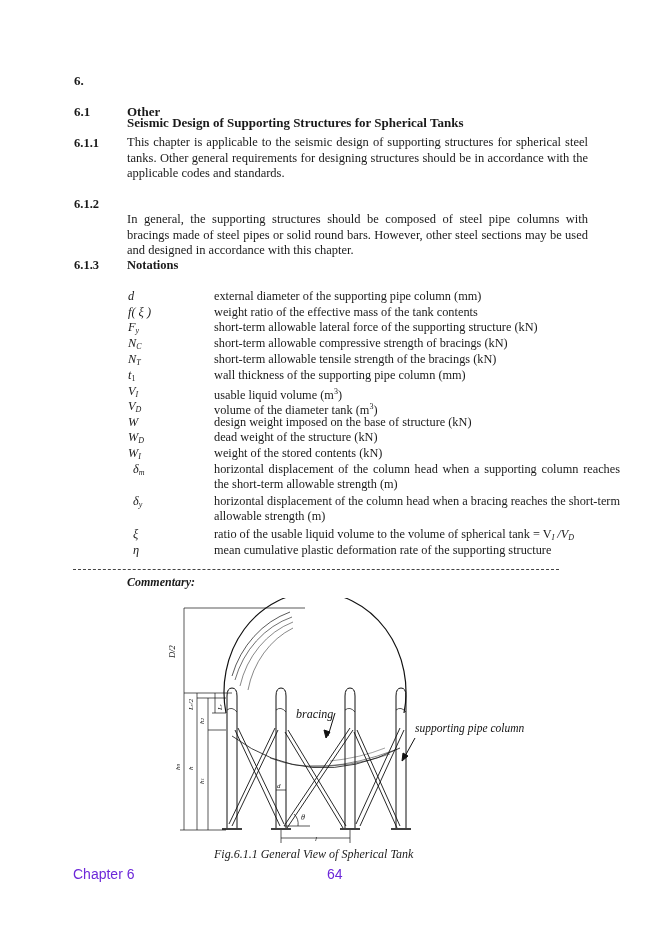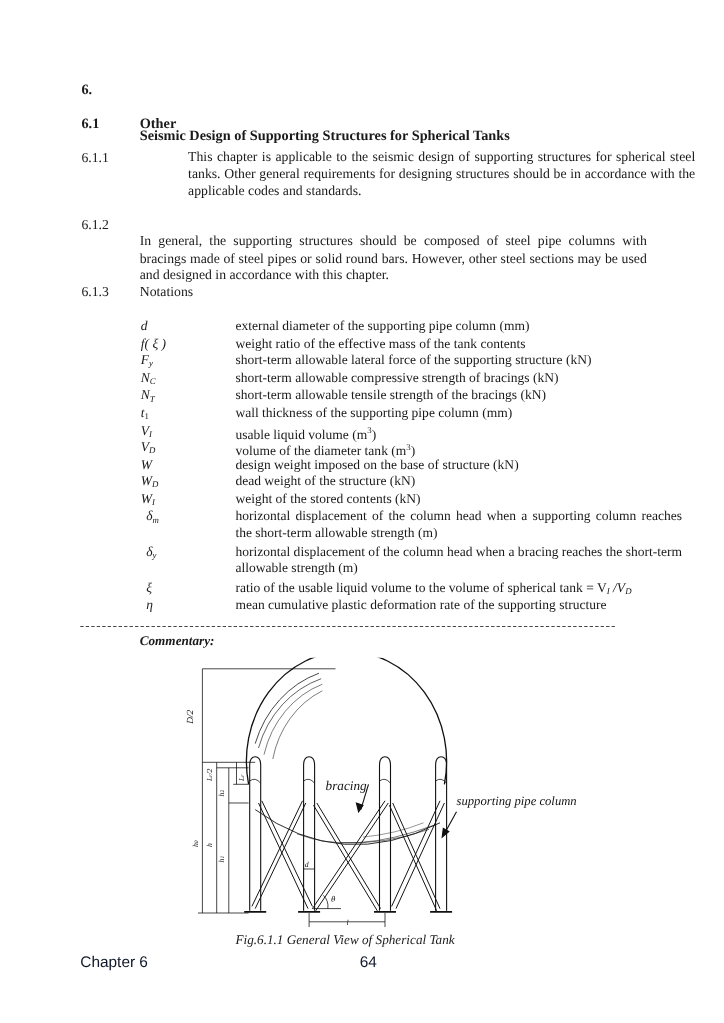--- a/index.html
+++ b/index.html
@@ -1,43 +1,43 @@
 <!DOCTYPE html>
 <html><head>
   <meta charset="utf-8">
   <style>
     html, body { margin: 0; padding: 0; background: #ffffff; }
     body { width: 658px; height: 930px; position: relative; overflow: hidden;
            font-family: "Liberation Serif", "DejaVu Serif", serif; color: #1a1a1a; }
     .abs { position: absolute; }
     .h1 { font-weight: bold; font-size: 13px; }
-    .num { font-size: 12.5px; }
+    .num { font-size: 12.5px; font-weight: bold; }
     .para { font-size: 12.5px; line-height: 15.5px; text-align: justify; width: 461px; }
     .notation-row { position: absolute; left: 128px; font-size: 12.3px; line-height: 15px; }
     .sym { position: absolute; left: 0; width: 50px; font-style: italic; }
     .desc { position: absolute; left: 53px; width: 406px; text-align: justify; margin-left: 33px; }
     .sub { font-size: 8px; vertical-align: -2px; font-style: italic; }
     .sup { font-size: 8px; vertical-align: 5px; }
     .rule { border-top: 1px dashed #444; height: 0; }
     .comm { font-style: italic; font-weight: bold; font-size: 12px; }
     .caption { font-style: italic; font-size: 12px; }
-    .footer { font-family: "Liberation Sans", "DejaVu Sans", sans-serif; font-size: 14px; color: #0f172a; }
+    .footer { font-family: "Liberation Sans", "DejaVu Sans", sans-serif; font-size: 14px; color: #6d28d9; }
     svg text { font-family: "Liberation Serif", serif; font-style: italic; }
   </style>
 </head>
 <body>
 
 <div class="abs h1" style="left:74px; top:73px;">6.</div>
 <div class="abs h1" style="left:127px; top:73px;margin-top:42px;">Seismic Design of Supporting Structures for Spherical Tanks</div>
 
 <div class="abs h1" style="left:74px; top:104px;">6.1</div>
 <div class="abs h1" style="left:127px; top:104px;">Other</div>
 
 <div class="abs num" style="left:74px; top:136px;">6.1.1</div>
-<div class="abs para" style="left:127px; top:135px;margin-left:44px;">This chapter is applicable to the seismic design of supporting structures for spherical steel tanks.  Other general requirements for designing structures should be in accordance with the applicable codes and standards.</div>
+<div class="abs para" style="left:127px; top:135px;">This chapter is applicable to the seismic design of supporting structures for spherical steel tanks.  Other general requirements for designing structures should be in accordance with the applicable codes and standards.</div>
 
 <div class="abs num" style="left:74px; top:197px;">6.1.2</div>
 <div class="abs para" style="left:127px; top:212px;">In general, the supporting structures should be composed of steel pipe columns with bracings made of steel pipes or solid round bars.  However, other steel sections may be used and designed in accordance with this chapter.</div>
 
 <div class="abs num" style="left:74px; top:258px;">6.1.3</div>
 <div class="abs num" style="left:127px; top:258px;">Notations</div>
 
 <div>
   <div class="notation-row" style="top:289px;">
     <span class="sym"><span>d</span></span>

